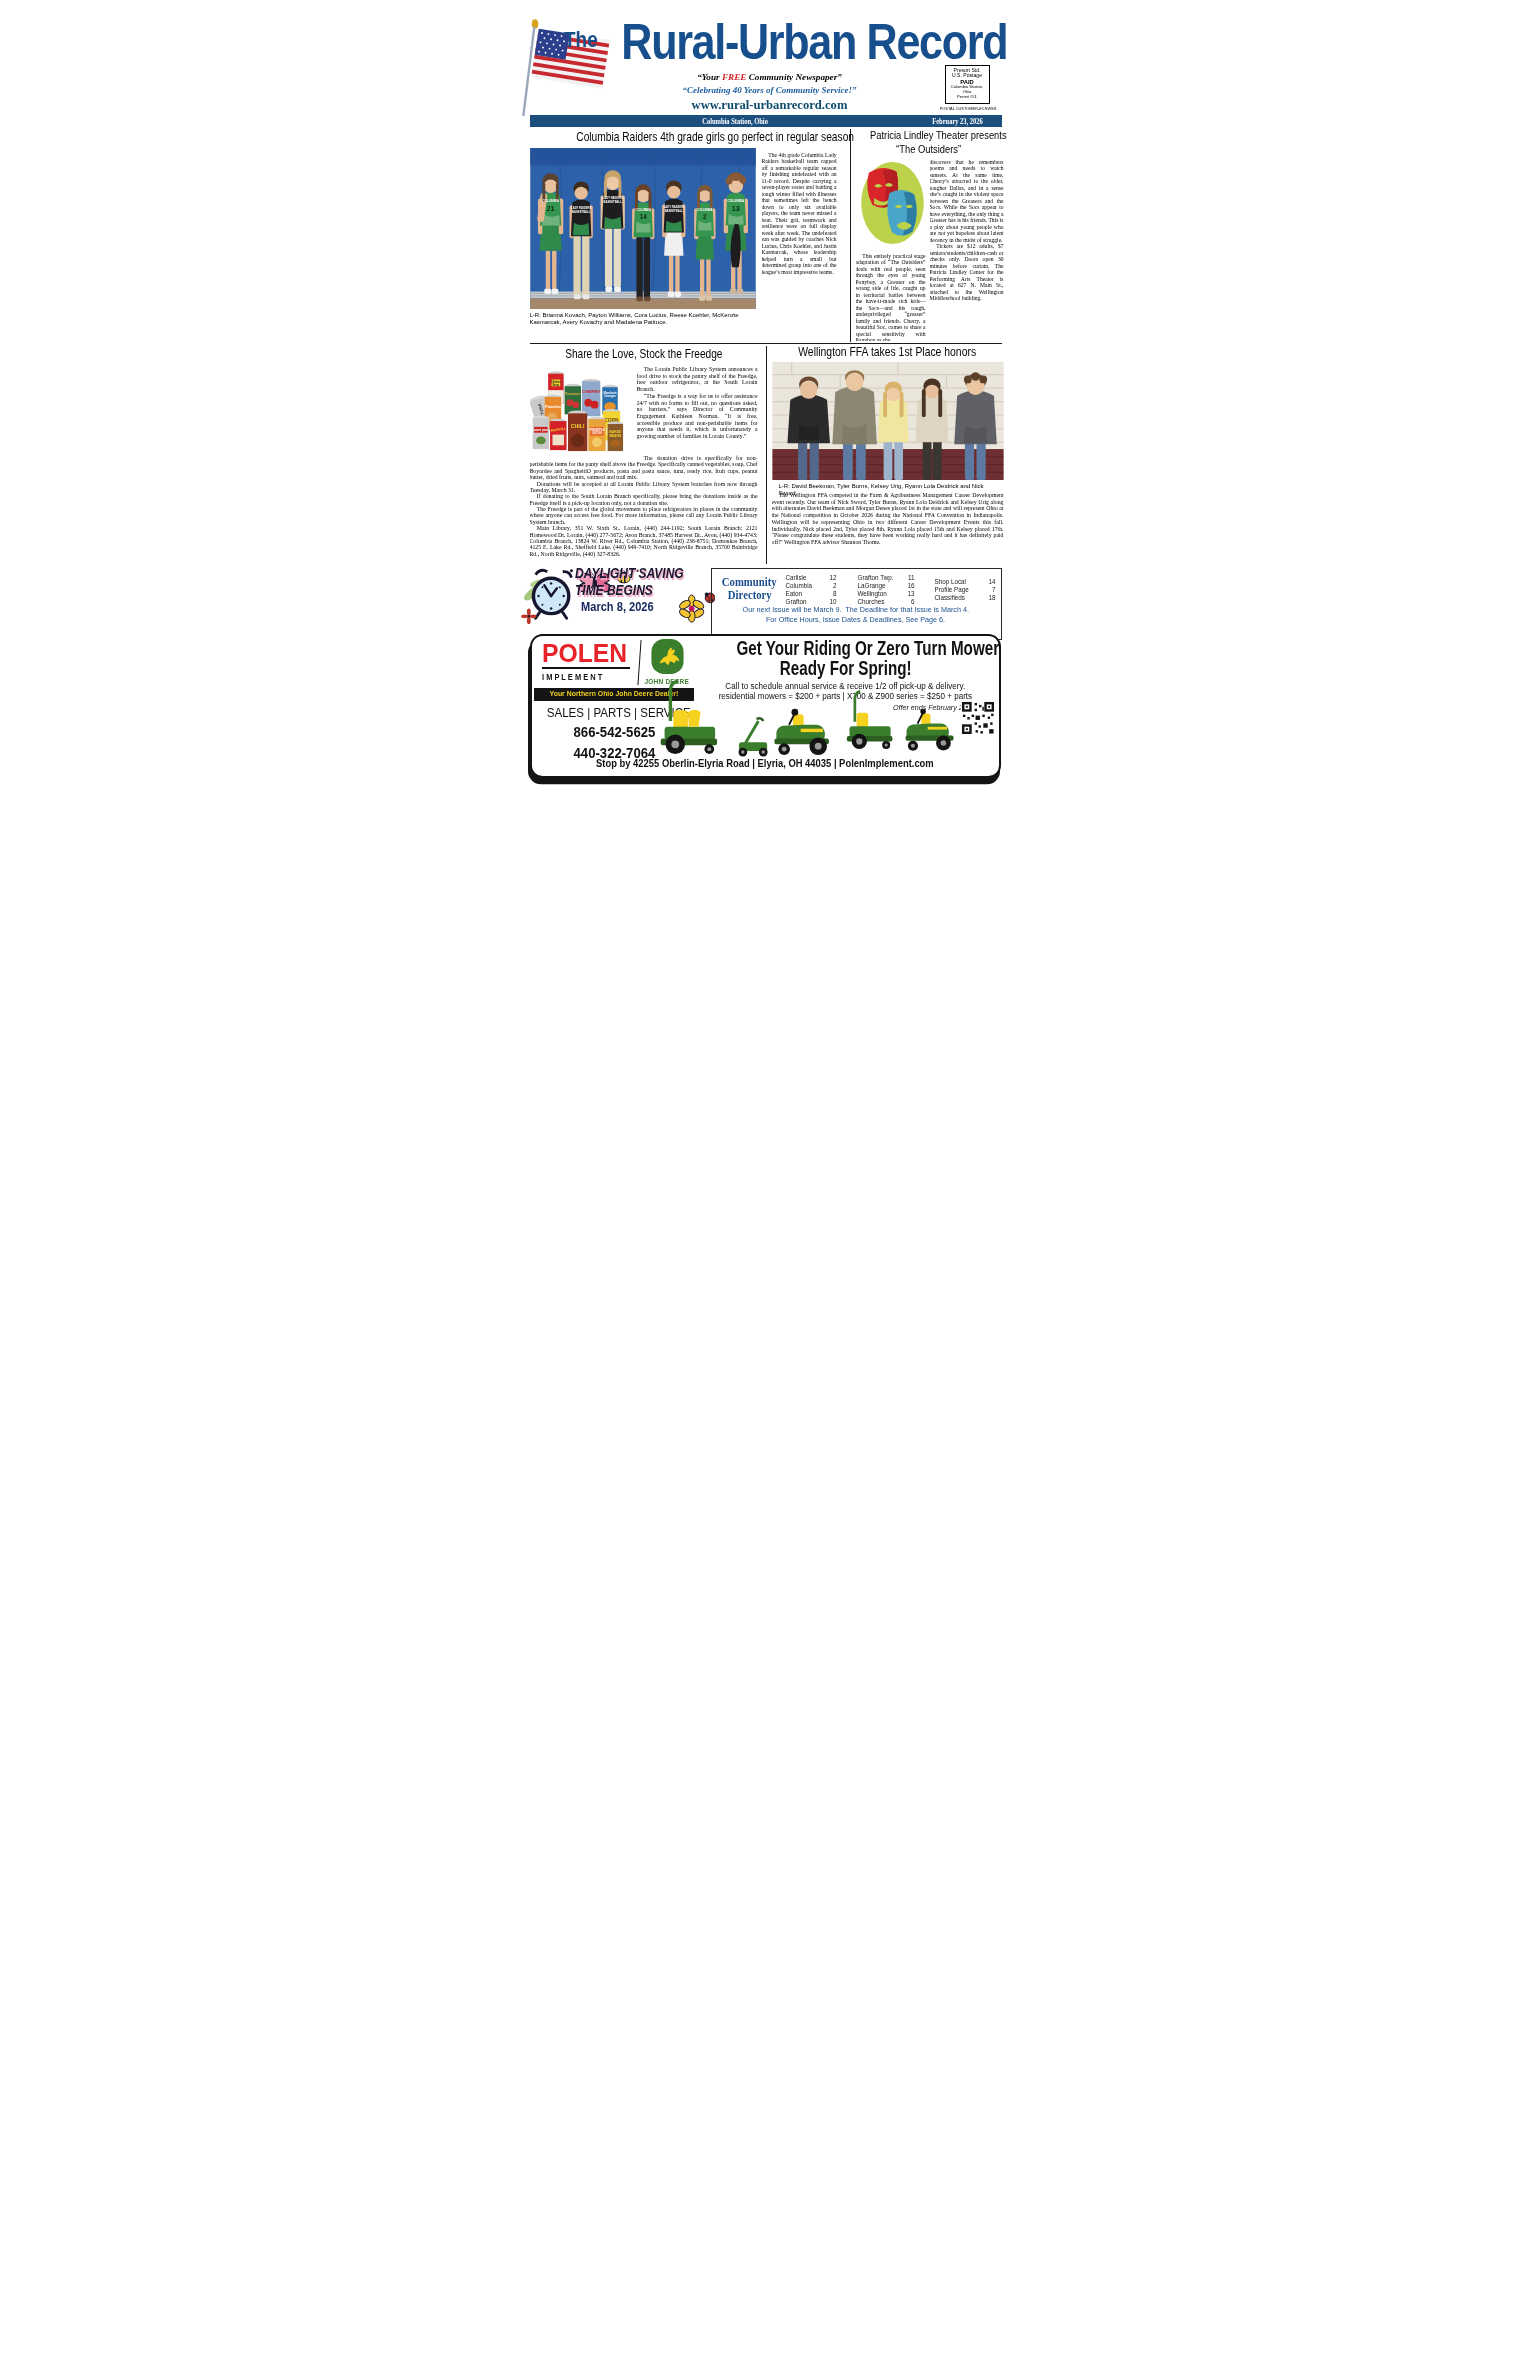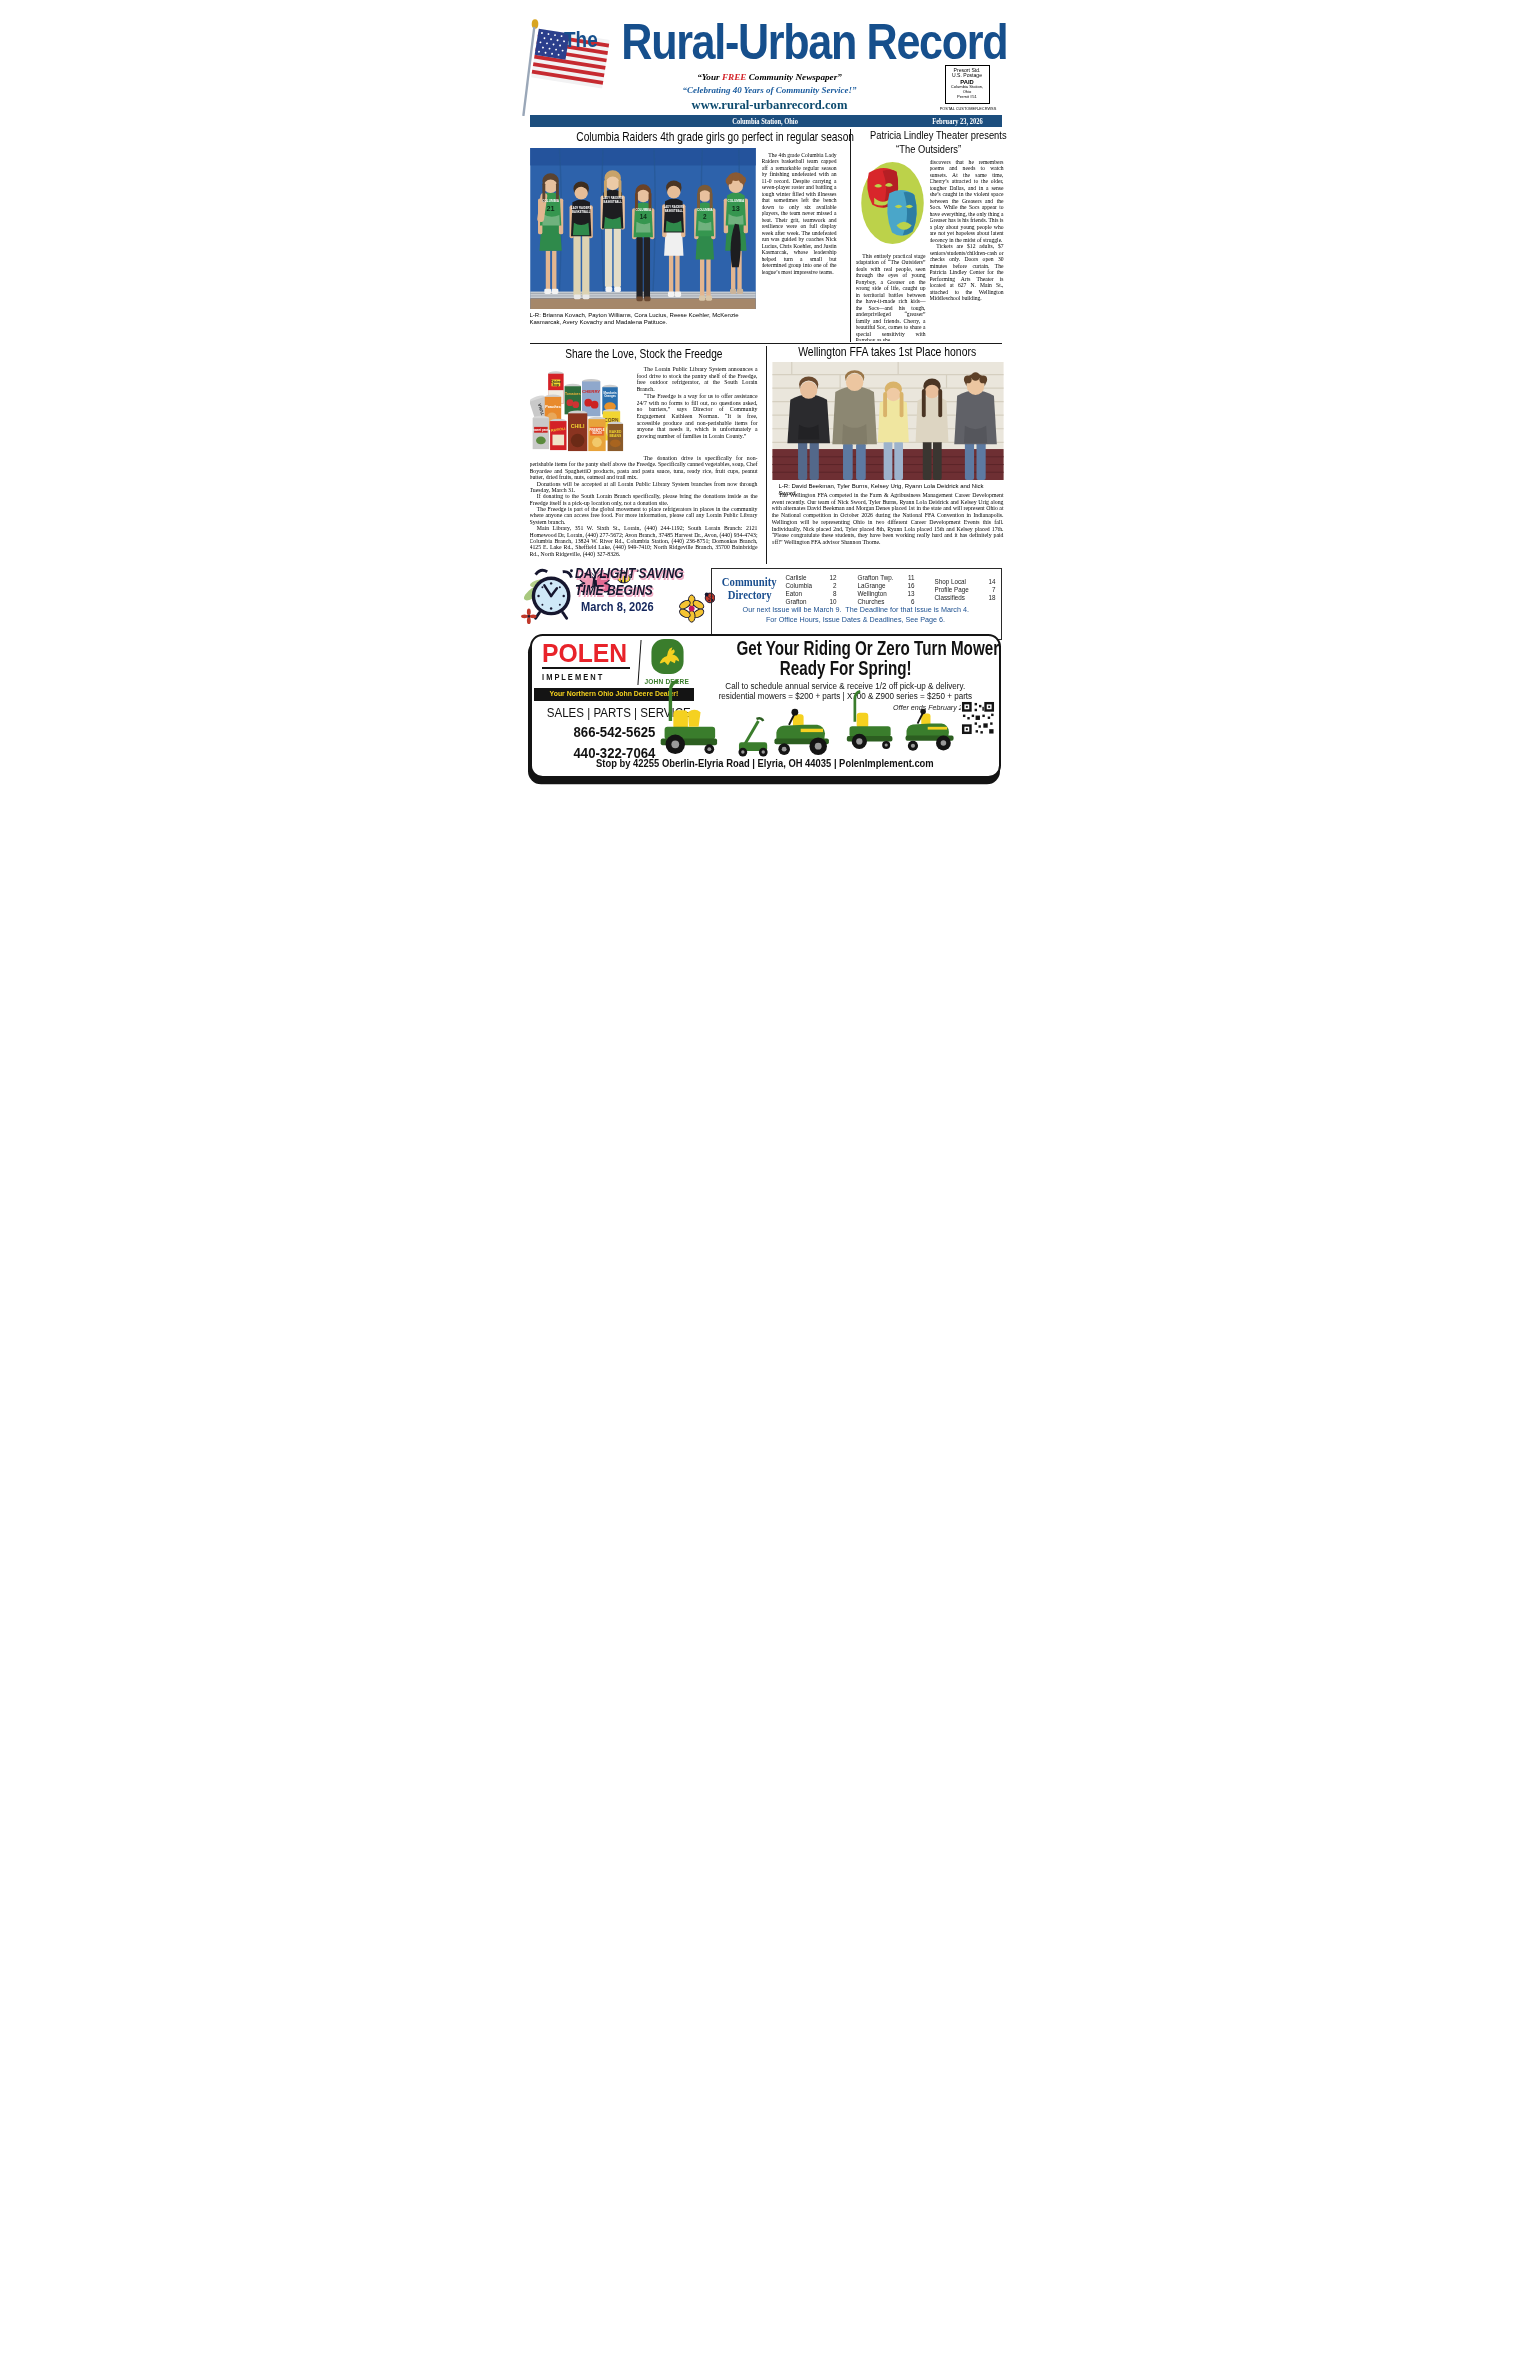--- a/index.html
+++ b/index.html
@@ -93,21 +93,21 @@
     <div style="font-size:5.8px;font-weight:700;">PAID</div>
     <div style="font-size:4.1px;">Columbia Station,</div>
     <div style="font-size:4.1px;">Ohio</div>
     <div style="font-size:4.1px;">Permit #51</div>
   </div>
   <div class="abs sans center" style="left:419px;top:106px;width:73px;font-size:3.9px;">POSTAL CUSTOMER-ECRWSS</div>
 
   <div class="abs bar" style="left:17px;top:115px;width:472px;height:12px;">
     <span class="abs ws-pre" style="left:8.7px;top:1.5px;">
       <span class="sx" style="transform:scaleX(.78);transform-origin:left;">Volume  71  No. 17</span></span>
-    <span class="abs" style="left:163px;top:1.5px;width:146px;text-align:center;">
+    <span class="abs" style="left:163px;top:1.5px;width:146px;">
       <span class="sx" style="transform:scaleX(.78);">Columbia Station, Ohio</span></span>
     <span class="abs" style="right:19px;top:1.5px;">
       <span class="sx" style="transform:scaleX(.78);transform-origin:right;">February 23, 2026</span></span>
   </div>
 
   <div class="abs headline" style="left:17px;top:129px;width:306px;font-size:13.6px;">
     <span class="sx" style="transform:scaleX(.75);">Columbia Raiders 4th grade girls go perfect in regular season</span>
   </div>
 
   <svg class="abs" style="left:17px;top:148px;" width="226" height="161" viewBox="0 0 465 332">

